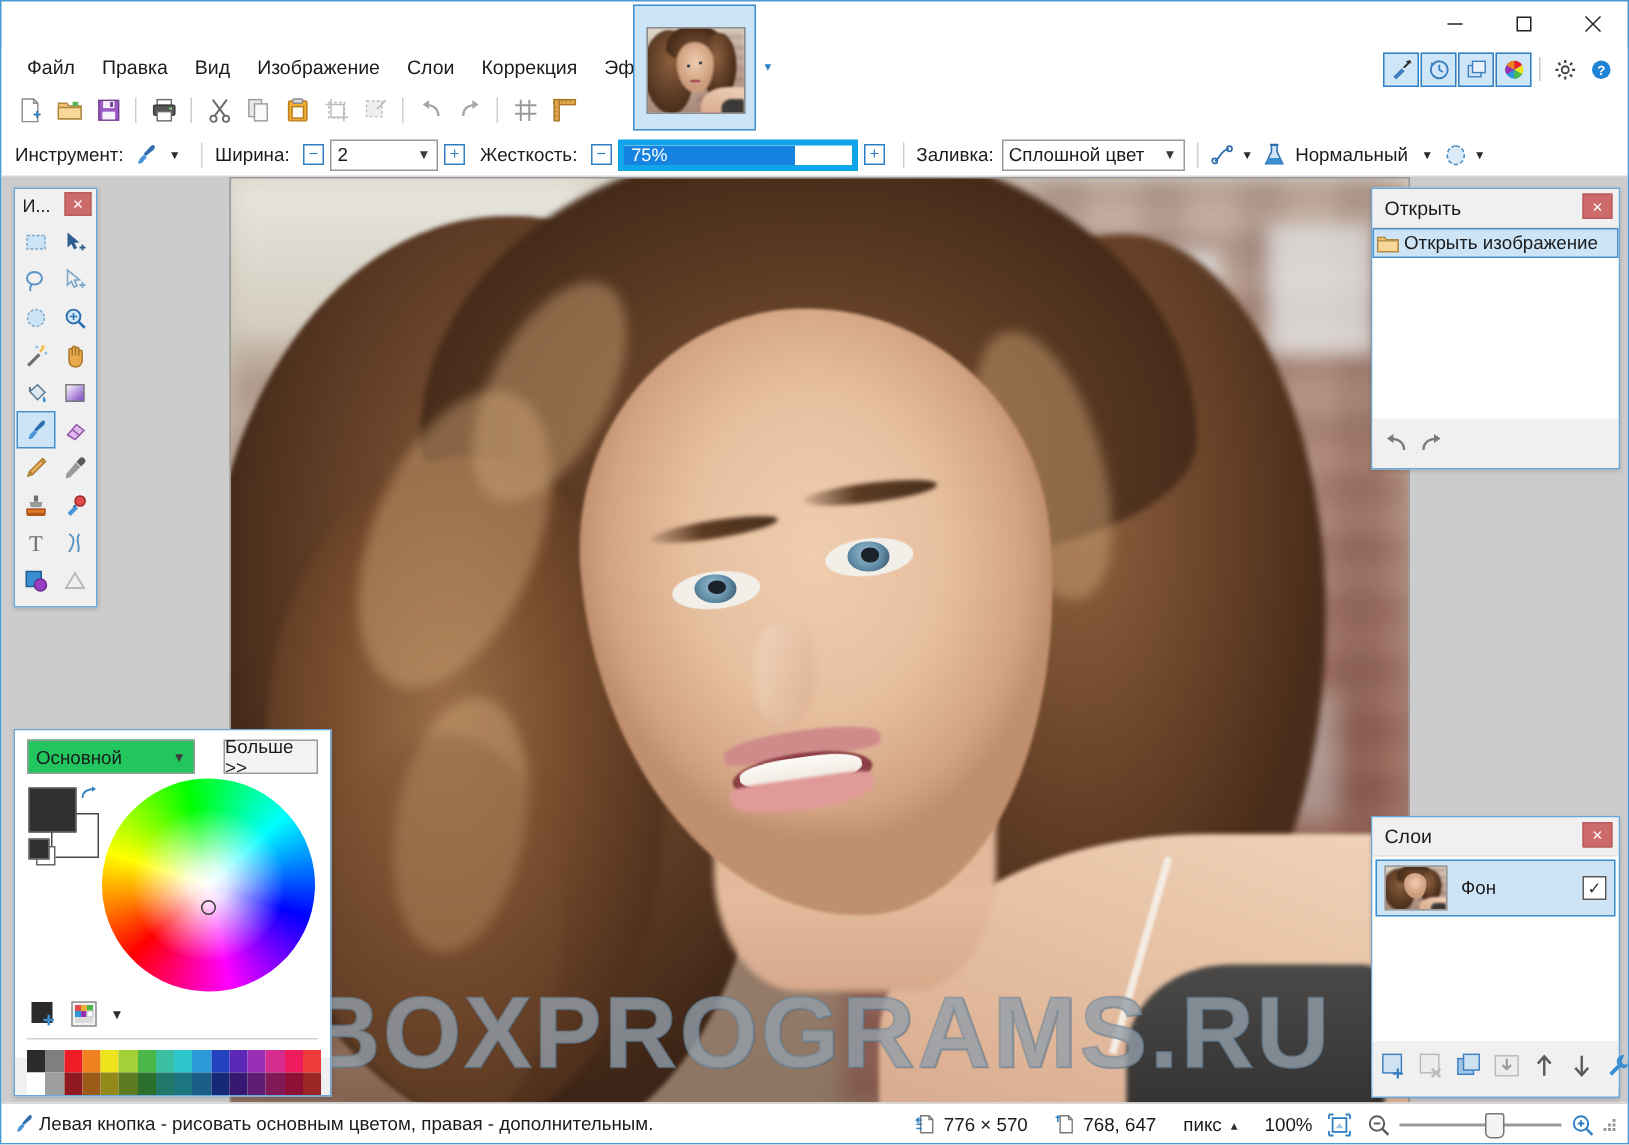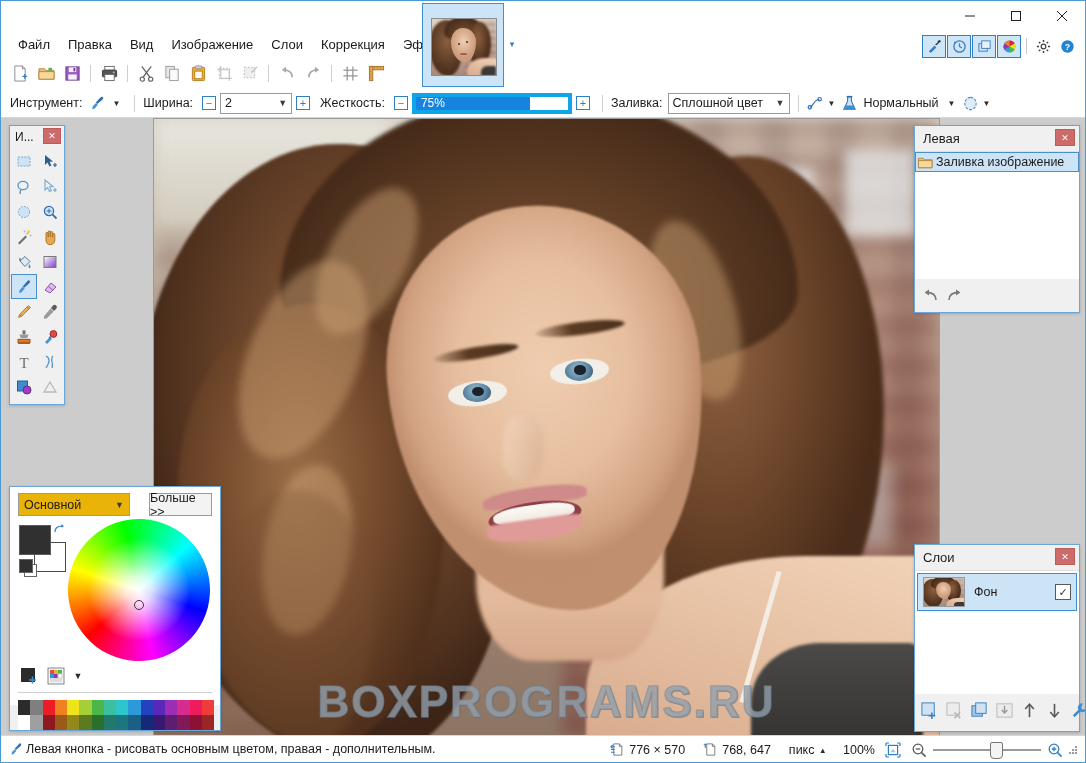--- a/index.html
+++ b/index.html
@@ -273,21 +273,21 @@
   #chin-shade {
     left: 42%; top: 70%; width: 13%; height: 4%;
     background: rgba(190,140,112,.35); border-radius: 50%; filter: blur(4px);
   }
 
   
   #watermark {
     position: absolute; left: 0; right: 0; bottom: 8px;
     text-align: center;
     font-family: "Liberation Sans", sans-serif;
-    font-weight: bold; font-size: 44px; letter-spacing: 2px;
+    font-weight: bold; font-size: 67px; letter-spacing: 2px;
     color: rgba(255,255,255,.34);
     text-shadow: 0 0 1px rgba(70,90,110,.55), 1px 1px 0 rgba(60,80,100,.30);
     -webkit-text-stroke: 1.5px rgba(110,135,155,.55);
     pointer-events: none; user-select: none;
     white-space: nowrap;
   }
 
   
   .panel {
     position: absolute; background: #f0f0f0; border: 1px solid #6aa7d8;
@@ -317,21 +317,21 @@
   .tool-cell {
     width: 26px; height: 25px; display: flex; align-items: center; justify-content: center;
   }
   .tool-cell.sel { background: #cde3f6; border: 1px solid #4a8fca; }
 
   
   #palette { left: 8px; top: 485px; width: 212px; height: 245px; }
   #palette .panel-title { height: 26px; font-size: 13px; }
   #pal-body { padding: 6px 8px 4px 8px; position: relative; height: 218px; }
   #pal-mode {
-    width: 112px; height: 23px; border: 1px solid #9a9a9a; background: #eab308;
+    width: 112px; height: 23px; border: 1px solid #9a9a9a; background: #22c55e;
     display: inline-flex; align-items: center; padding: 0 5px; font-size: 12.5px;
   }
   #pal-more {
     position: absolute; right: 8px; top: 6px; width: 63px; height: 23px;
     border: 1px solid #9a9a9a; background: #f3f3f3; font-size: 12.5px;
     display: flex; align-items: center; justify-content: center;
   }
   #sw-primary {
     position: absolute; left: 9px; top: 38px; width: 32px; height: 30px;
     background: #303030; border: 1px solid #5a5a5a;
@@ -972,31 +972,31 @@
           <div style="background: rgb(55, 24, 114);"></div>
           <div style="background: rgb(94, 29, 112);"></div>
           <div style="background: rgb(131, 26, 88);"></div>
           <div style="background: rgb(143, 16, 54);"></div>
           <div style="background: rgb(154, 38, 38);"></div>
         </div>
     </div>
   </div>
 
   <div class="panel" id="history">
-    <div class="panel-title">Левая</div>
+    <div class="panel-title">Открыть</div>
     <div class="panel-close">✕</div>
     <div class="panel-body" id="hist-list">
       <div id="hist-item">
         <span style="margin-right:3px;display:flex;">
           <svg class="ico" width="15" height="14" viewBox="0 0 16 14">
             <path d="M0.5 3 h5 l1.2 1.6 H15 v8.5 H0.5 Z" fill="#f0c070" stroke="#b08840"></path>
             <path d="M0.5 5.5 h14.5 v7.6 H0.5 Z" fill="#f7d89a" stroke="#b08840"></path>
           </svg>
         </span>
-        <span>Заливка изображение</span>
+        <span>Открыть изображение</span>
       </div>
     </div>
     <div id="hist-foot">
       <span>
         <svg class="ico" width="18" height="16" viewBox="0 0 18 16">
             <path d="M15 13 C15 7 10 5.4 5 5.4" fill="none" stroke="#7a7a7a" stroke-width="1.6"></path>
             <path d="M8 2.4 L3.6 5.4 L8 8.4 Z" fill="#7a7a7a"></path>
           </svg>
       </span>
       <span>

